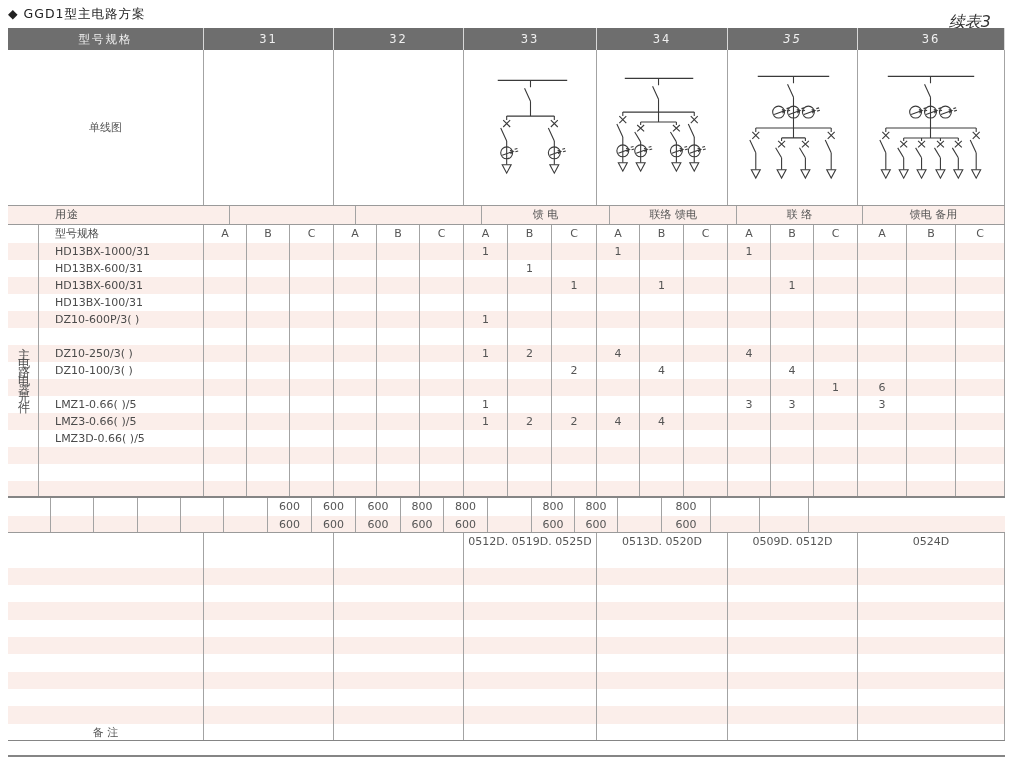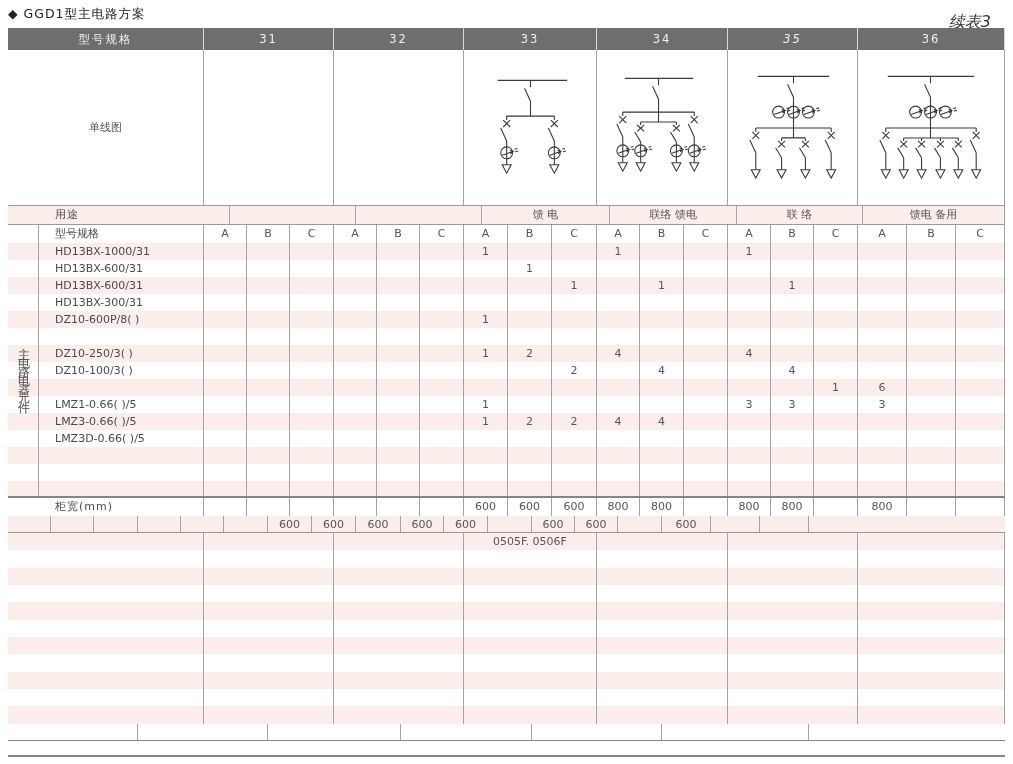--- a/index.html
+++ b/index.html
@@ -234,43 +234,43 @@
           <div class="cell " style="width: 44px;"></div>
           <div class="cell " style="width: 43px;"></div>
           <div class="cell " style="width: 43px;">1</div>
           <div class="cell " style="width: 44px;"></div>
           <div class="cell " style="width: 49px;"></div>
           <div class="cell " style="width: 49px;"></div>
           <div class="cell " style="width: 49px;"></div>
         </div>
         <div class="row" style="height: 17px;">
           <div class="cell " style="width: 31px;"></div>
-          <div class="cell name" style="width: 165px;">HD13BX-300/31</div>
-          <div class="cell " style="width: 43px;"></div>
-          <div class="cell " style="width: 43px;"></div>
-          <div class="cell " style="width: 44px;"></div>
-          <div class="cell " style="width: 43px;"></div>
-          <div class="cell " style="width: 43px;"></div>
-          <div class="cell " style="width: 44px;"></div>
-          <div class="cell " style="width: 44px;"></div>
-          <div class="cell " style="width: 44px;"></div>
-          <div class="cell " style="width: 45px;"></div>
-          <div class="cell " style="width: 43px;"></div>
-          <div class="cell " style="width: 44px;"></div>
-          <div class="cell " style="width: 44px;"></div>
-          <div class="cell " style="width: 43px;"></div>
-          <div class="cell " style="width: 43px;"></div>
-          <div class="cell " style="width: 44px;"></div>
-          <div class="cell " style="width: 49px;"></div>
-          <div class="cell " style="width: 49px;"></div>
-          <div class="cell " style="width: 49px;"></div>
-        </div>
-        <div class="row pink" style="height: 17px;">
-          <div class="cell " style="width: 31px;"></div>
-          <div class="cell name" style="width: 165px;">DZ10-600P/8( )</div>
+          <div class="cell name" style="width: 165px;">HD13BX-100/31</div>
+          <div class="cell " style="width: 43px;"></div>
+          <div class="cell " style="width: 43px;"></div>
+          <div class="cell " style="width: 44px;"></div>
+          <div class="cell " style="width: 43px;"></div>
+          <div class="cell " style="width: 43px;"></div>
+          <div class="cell " style="width: 44px;"></div>
+          <div class="cell " style="width: 44px;"></div>
+          <div class="cell " style="width: 44px;"></div>
+          <div class="cell " style="width: 45px;"></div>
+          <div class="cell " style="width: 43px;"></div>
+          <div class="cell " style="width: 44px;"></div>
+          <div class="cell " style="width: 44px;"></div>
+          <div class="cell " style="width: 43px;"></div>
+          <div class="cell " style="width: 43px;"></div>
+          <div class="cell " style="width: 44px;"></div>
+          <div class="cell " style="width: 49px;"></div>
+          <div class="cell " style="width: 49px;"></div>
+          <div class="cell " style="width: 49px;"></div>
+        </div>
+        <div class="row pink" style="height: 17px;">
+          <div class="cell " style="width: 31px;"></div>
+          <div class="cell name" style="width: 165px;">DZ10-600P/3( )</div>
           <div class="cell " style="width: 43px;"></div>
           <div class="cell " style="width: 43px;"></div>
           <div class="cell " style="width: 44px;"></div>
           <div class="cell " style="width: 43px;"></div>
           <div class="cell " style="width: 43px;"></div>
           <div class="cell " style="width: 44px;"></div>
           <div class="cell " style="width: 44px;">1</div>
           <div class="cell " style="width: 44px;"></div>
           <div class="cell " style="width: 45px;"></div>
           <div class="cell " style="width: 43px;"></div>
@@ -498,21 +498,20 @@
           <div class="cell " style="width: 44px;"></div>
           <div class="cell " style="width: 43px;"></div>
           <div class="cell " style="width: 43px;"></div>
           <div class="cell " style="width: 44px;"></div>
           <div class="cell " style="width: 49px;"></div>
           <div class="cell " style="width: 49px;"></div>
           <div class="cell " style="width: 49px;"></div>
         </div>
       </div>
     <div class="row" id="row-width" style="height:17.5px">
-        <div class="cell lab" style="width: 196px;">柜宽(mm)</div>
         <div class="cell " style="width: 43px;"></div>
         <div class="cell " style="width: 43px;"></div>
         <div class="cell " style="width: 44px;"></div>
         <div class="cell " style="width: 43px;"></div>
         <div class="cell " style="width: 43px;"></div>
         <div class="cell " style="width: 44px;"></div>
         <div class="cell " style="width: 44px;">600</div>
         <div class="cell " style="width: 44px;">600</div>
         <div class="cell " style="width: 45px;">600</div>
         <div class="cell " style="width: 43px;">800</div>
@@ -539,25 +538,43 @@
         <div class="cell " style="width: 44px;">600</div>
         <div class="cell " style="width: 44px;"></div>
         <div class="cell " style="width: 43px;">600</div>
         <div class="cell " style="width: 43px;">600</div>
         <div class="cell " style="width: 44px;"></div>
         <div class="cell " style="width: 49px;">600</div>
         <div class="cell " style="width: 49px;"></div>
         <div class="cell " style="width: 49px;"></div>
       </div>
     <div id="rows-dno">
+        <div class="row" style="height: 17.333px;">
+          <div class="cell " style="width: 196px;"></div>
+          <div class="cell ctr" style="width: 130px;"></div>
+          <div class="cell ctr" style="width: 130px;"></div>
+          <div class="cell ctr" style="width: 133px;">0512D. 0519D. 0525D</div>
+          <div class="cell ctr" style="width: 131px;">0513D. 0520D</div>
+          <div class="cell ctr" style="width: 130px;">0509D. 0512D</div>
+          <div class="cell ctr" style="width: 147px;">0524D</div>
+        </div>
+        <div class="row" style="height: 17.333px;">
+          <div class="cell " style="width: 196px;"></div>
+          <div class="cell ctr" style="width: 130px;"></div>
+          <div class="cell ctr" style="width: 130px;"></div>
+          <div class="cell ctr" style="width: 133px;"></div>
+          <div class="cell ctr" style="width: 131px;"></div>
+          <div class="cell ctr" style="width: 130px;"></div>
+          <div class="cell ctr" style="width: 147px;"></div>
+        </div>
         <div class="row pink" style="height: 17.333px;">
           <div class="cell " style="width: 196px;"></div>
           <div class="cell ctr" style="width: 130px;"></div>
           <div class="cell ctr" style="width: 130px;"></div>
-          <div class="cell ctr" style="width: 133px;">0505F. 0506F</div>
+          <div class="cell ctr" style="width: 133px;"></div>
           <div class="cell ctr" style="width: 131px;"></div>
           <div class="cell ctr" style="width: 130px;"></div>
           <div class="cell ctr" style="width: 147px;"></div>
         </div>
         <div class="row" style="height: 17.333px;">
           <div class="cell " style="width: 196px;"></div>
           <div class="cell ctr" style="width: 130px;"></div>
           <div class="cell ctr" style="width: 130px;"></div>
           <div class="cell ctr" style="width: 133px;"></div>
           <div class="cell ctr" style="width: 131px;"></div>
@@ -620,40 +637,23 @@
         </div>
         <div class="row pink" style="height: 17.333px;">
           <div class="cell " style="width: 196px;"></div>
           <div class="cell ctr" style="width: 130px;"></div>
           <div class="cell ctr" style="width: 130px;"></div>
           <div class="cell ctr" style="width: 133px;"></div>
           <div class="cell ctr" style="width: 131px;"></div>
           <div class="cell ctr" style="width: 130px;"></div>
           <div class="cell ctr" style="width: 147px;"></div>
         </div>
-        <div class="row" style="height: 17.333px;">
-          <div class="cell " style="width: 196px;"></div>
-          <div class="cell ctr" style="width: 130px;"></div>
-          <div class="cell ctr" style="width: 130px;"></div>
-          <div class="cell ctr" style="width: 133px;"></div>
-          <div class="cell ctr" style="width: 131px;"></div>
-          <div class="cell ctr" style="width: 130px;"></div>
-          <div class="cell ctr" style="width: 147px;"></div>
-        </div>
-        <div class="row pink" style="height: 17.333px;">
-          <div class="cell " style="width: 196px;"></div>
-          <div class="cell ctr" style="width: 130px;"></div>
-          <div class="cell ctr" style="width: 130px;"></div>
-          <div class="cell ctr" style="width: 133px;"></div>
-          <div class="cell ctr" style="width: 131px;"></div>
-          <div class="cell ctr" style="width: 130px;"></div>
-          <div class="cell ctr" style="width: 147px;"></div>
-        </div>
       </div>
     <div class="row" id="row-remarks" style="height:17px">
+        <div class="cell ctr" style="width: 196px;">备 注</div>
         <div class="cell ctr" style="width: 130px;"></div>
         <div class="cell ctr" style="width: 130px;"></div>
         <div class="cell ctr" style="width: 133px;"></div>
         <div class="cell ctr" style="width: 131px;"></div>
         <div class="cell ctr" style="width: 130px;"></div>
         <div class="cell ctr" style="width: 147px;"></div>
       </div>
 
     <div class="raillab">主电路电器元件</div>
     <div class="hline" style="top:177px"></div>

